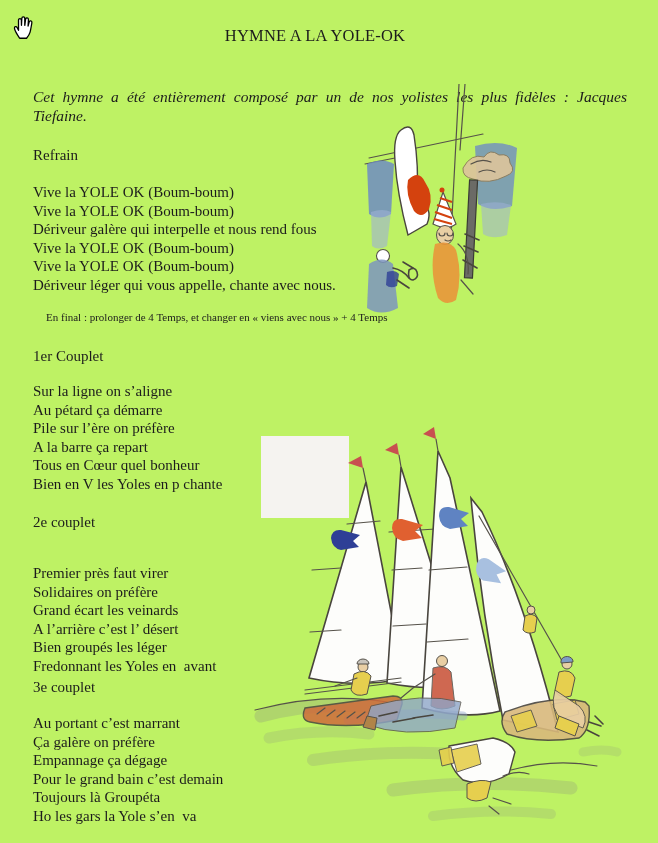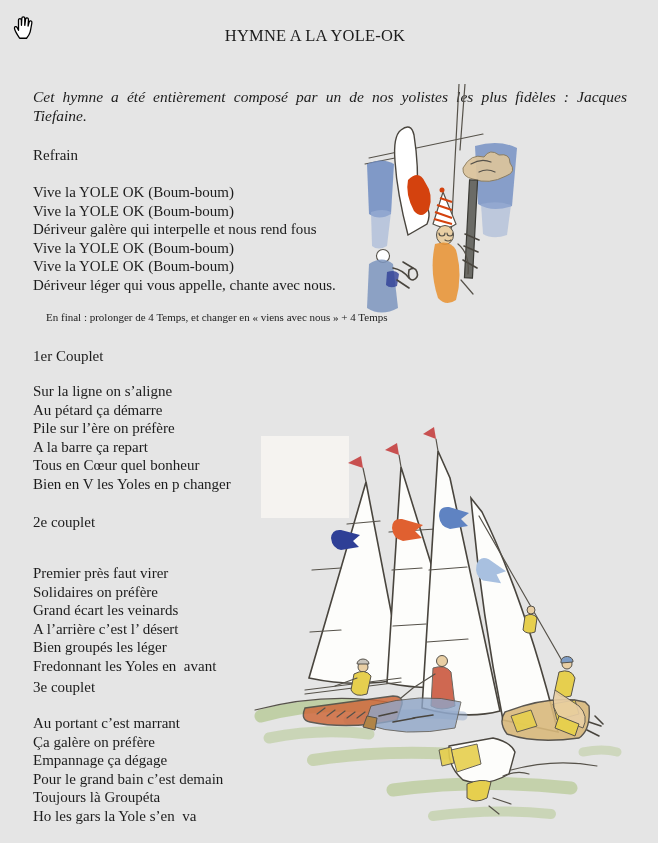--- a/index.html
+++ b/index.html
@@ -1,17 +1,17 @@
 <!DOCTYPE html>
 <html><head>
 <meta charset="utf-8">
 <style>
   html,body{margin:0;padding:0;background:#ffffff;}
   .page{
-    position:relative;width:658px;height:843px;background:#e5e5e5;overflow:hidden;
+    position:relative;width:658px;height:843px;background:#bef264;overflow:hidden;
     font-family:"Liberation Serif","DejaVu Serif",serif;color:#1c1c1c;
   }
   .title{
     position:absolute;top:26px;left:0;width:630px;text-align:center;
     font-size:16.5px;font-weight:normal;letter-spacing:.2px;margin:0;
   }
   .intro{
     position:absolute;top:87px;left:33px;width:594px;
     font-style:italic;font-size:15.5px;line-height:19px;
   }
@@ -105,21 +105,21 @@
 
   <div class="stanza" style="top:347px;">
     <div class="heading">1er Couplet</div>
   </div>
   <div class="stanza" style="top:382px;">
     <div class="line">Sur la ligne on s’aligne</div>
     <div class="line">Au pétard ça démarre</div>
     <div class="line">Pile sur l’ère on préfère</div>
     <div class="line">A la barre ça repart</div>
     <div class="line">Tous en Cœur quel bonheur</div>
-    <div class="line">Bien en V les Yoles en p changer</div>
+    <div class="line">Bien en V les Yoles en p chante</div>
   </div>
 
   <div class="illus" style="left:253px;top:420px;width:372px;height:418px;">
     <svg width="372" height="418" viewBox="0 0 372 418">
       <rect x="8" y="16" width="88" height="82" fill="#f5f3f0"></rect>
 
       <g>
 
         <path d="M113 62 L56 258 Q102 268 151 259 Z" fill="#fdfdfb" stroke="#49453e" stroke-width="1.6"></path>
         <path class="pencil" d="M113 62 L110 48"></path>

